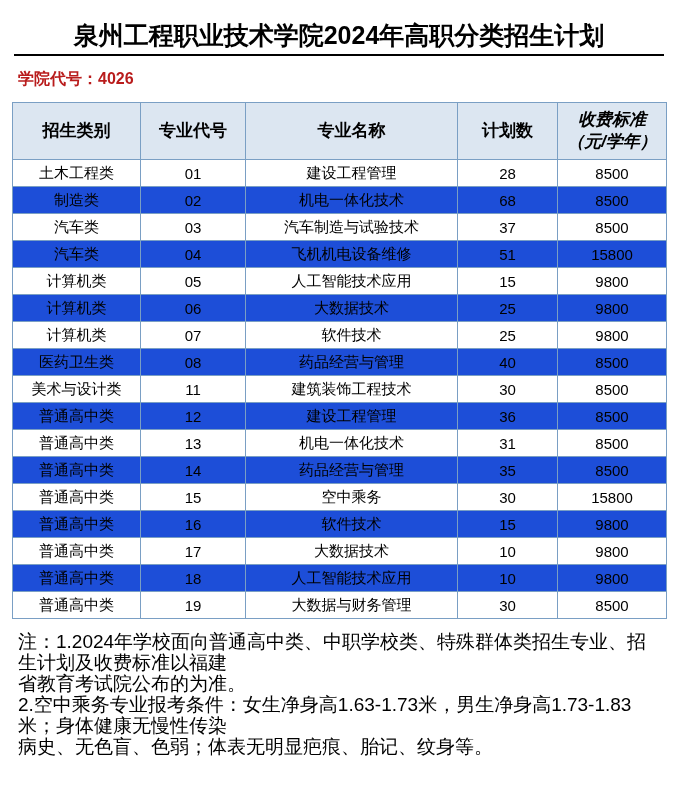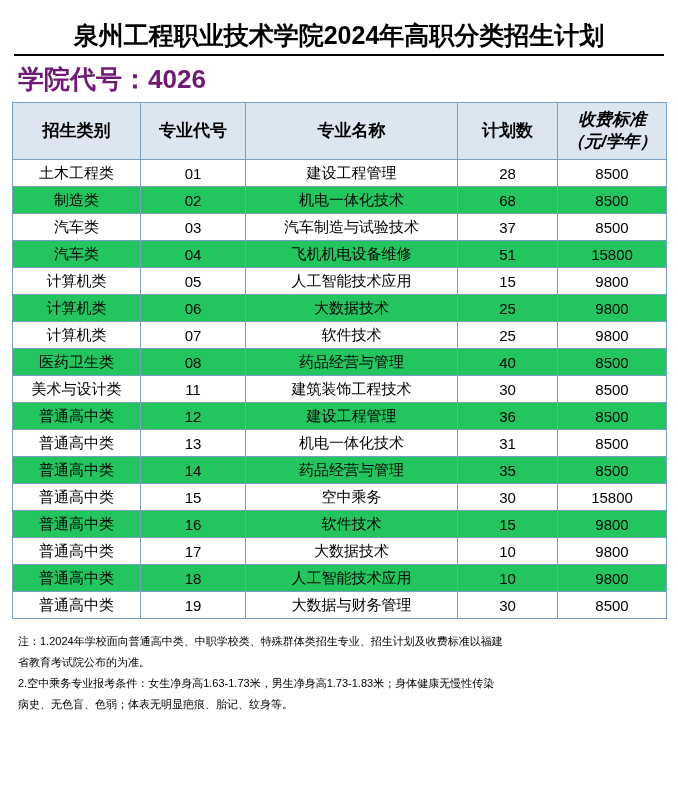--- a/index.html
+++ b/index.html
@@ -31,23 +31,23 @@
     margin-bottom: 2px;
     color: #000;
     white-space: nowrap;
   }
   .title-rule {
     height: 2px;
     background: #000;
     margin: 2px 2px 10px 2px;
   }
   .code-line {
-    font-size: 26px;
+    font-size: 16px;
     font-weight: bold;
-    color: #701a75;
+    color: #b91c1c;
     padding-left: 6px;
     margin-bottom: 10px;
     line-height: 26px;
   }
   table.plan {
     border-collapse: collapse;
     width: 654px;
     margin: 0 auto;
     table-layout: fixed;
   }
@@ -61,33 +61,33 @@
     color: #000;
   }
   table.plan thead th {
     background: #dce6f1;
     font-weight: bold;
     font-size: 17px;
     height: 56px;
     line-height: 22px;
   }
   table.plan tbody tr.alt td {
-    background: #22c55e;
+    background: #1d4ed8;
   }
   table.plan tbody tr td {
     background: #ffffff;
   }
   .col1 { width: 128px; }
   .col2 { width: 105px; }
   .col3 { width: 212px; }
   .col4 { width: 100px; }
   .col5 { width: 109px; }
   .notes {
     margin: 12px 6px 0 6px;
-    font-size: 11px;
+    font-size: 19px;
     line-height: 21px;
     color: #000;
   }
   .notes p {
     margin: 0;
   }
   .hdr-two-line span { display: block; font-style: italic; }
 </style>
 </head>
 <body>

